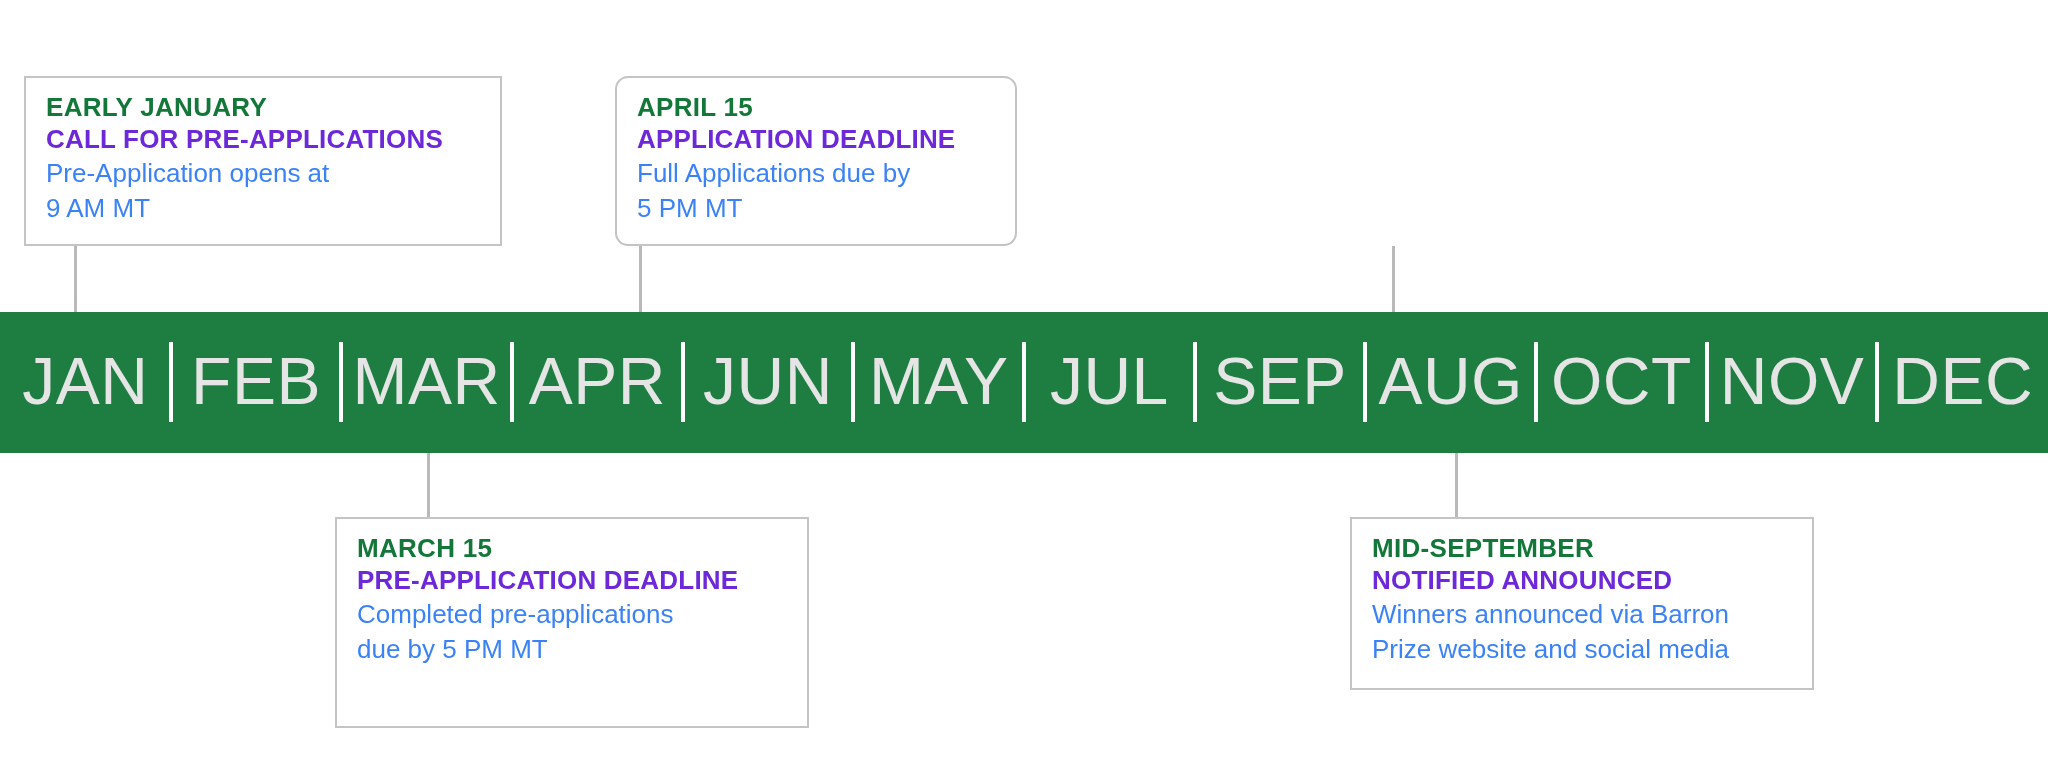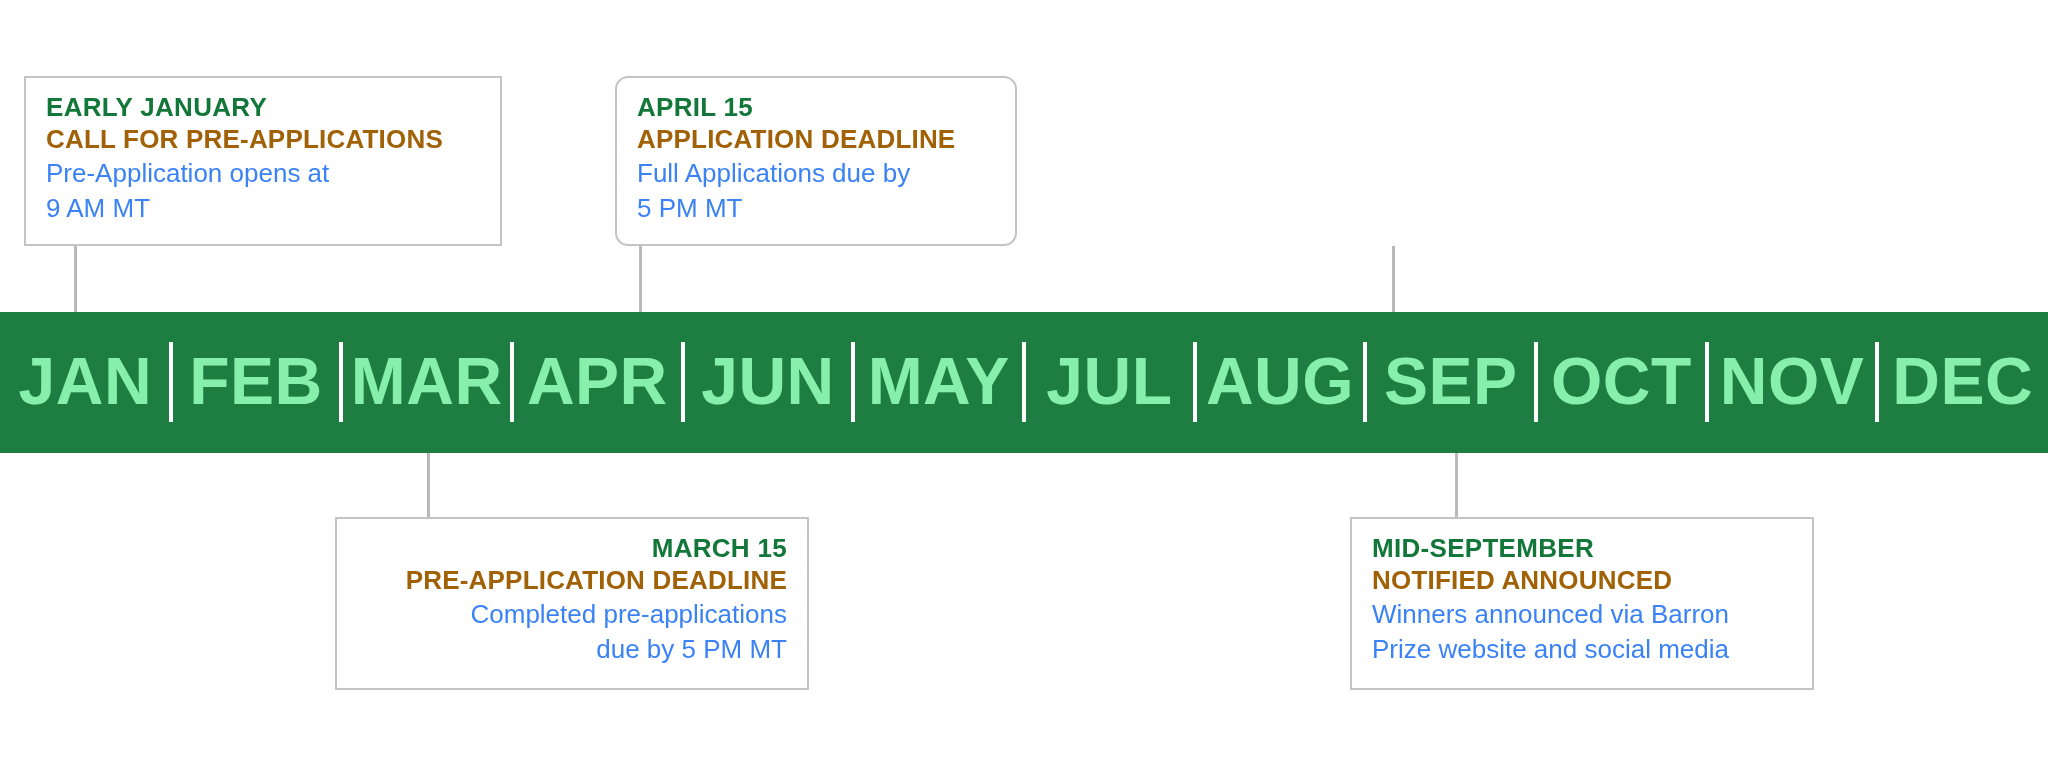--- a/index.html
+++ b/index.html
@@ -33,23 +33,23 @@
   }
   .month-cell {
     position: relative;
     flex: 1 1 0;
     height: 141px;
     display: flex;
     align-items: center;
     justify-content: center;
   }
   .month-label {
-    color: #86efac;
+    color: #e5e5e5;
     font-size: 66px;
-    font-weight: 700;
+    font-weight: 400;
     letter-spacing: 0.5px;
     line-height: 1;
     font-family: "Liberation Sans", sans-serif;
     white-space: nowrap;
     transform: translateY(-2px);
   }
   .month-sep {
     position: absolute;
     right: -2px;
     top: 30px;
@@ -70,42 +70,42 @@
   .card-date {
     color: #14773a;
     font-size: 26px;
     font-weight: 700;
     letter-spacing: 0.3px;
     line-height: 1.18;
     margin: 0 0 1px 0;
     font-family: "Liberation Sans", sans-serif;
   }
   .card-title {
-    color: #a16207;
+    color: #6d28d9;
     font-size: 26px;
     font-weight: 700;
     letter-spacing: 0.2px;
     line-height: 1.18;
     margin: 0 0 2px 0;
     font-family: "Liberation Sans", sans-serif;
   }
   .card-desc {
     color: #3b82f6;
     font-size: 26px;
     font-weight: 400;
     line-height: 1.32;
     margin: 0;
     font-family: "Liberation Sans", sans-serif;
   }
 
   
   #card-early-january   { left: 24px;   top: 76px;  width: 478px;  height: 170px; }
   #card-april-15        { left: 615px;  top: 76px;  width: 402px;  height: 170px; border-radius: 13px; }
   #card-early-september { left: 1130px; top: 76px;  width: 622px;  height: 170px; }
-  #card-march-15        { left: 335px;  top: 517px; width: 474px;  height: 173px; text-align: right; }
+  #card-march-15        { left: 335px;  top: 517px; width: 474px;  height: 211px; }
   #card-mid-september   { left: 1350px; top: 517px; width: 464px;  height: 173px; }
 
   
   .connector {
     position: absolute;
     width: 3px;
     background: #b9b9b9;
   }
   #connector-early-january   { left: 74px;   top: 246px; height: 68px; }
   #connector-april-15        { left: 639px;  top: 246px; height: 68px; }
@@ -159,25 +159,25 @@
     </div>
     <div class="month-cell">
       <span class="month-label">MAY</span>
       <span class="month-sep"></span>
     </div>
     <div class="month-cell">
       <span class="month-label">JUL</span>
       <span class="month-sep"></span>
     </div>
     <div class="month-cell">
+      <span class="month-label">SEP</span>
+      <span class="month-sep"></span>
+    </div>
+    <div class="month-cell">
       <span class="month-label">AUG</span>
-      <span class="month-sep"></span>
-    </div>
-    <div class="month-cell">
-      <span class="month-label">SEP</span>
       <span class="month-sep"></span>
     </div>
     <div class="month-cell">
       <span class="month-label">OCT</span>
       <span class="month-sep"></span>
     </div>
     <div class="month-cell">
       <span class="month-label">NOV</span>
       <span class="month-sep"></span>
     </div>

